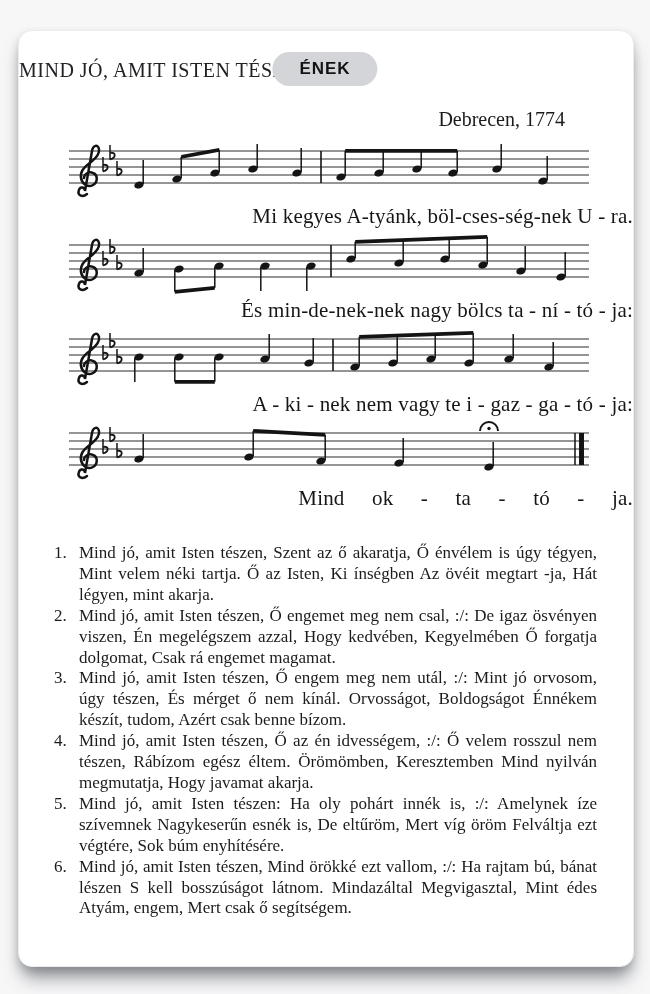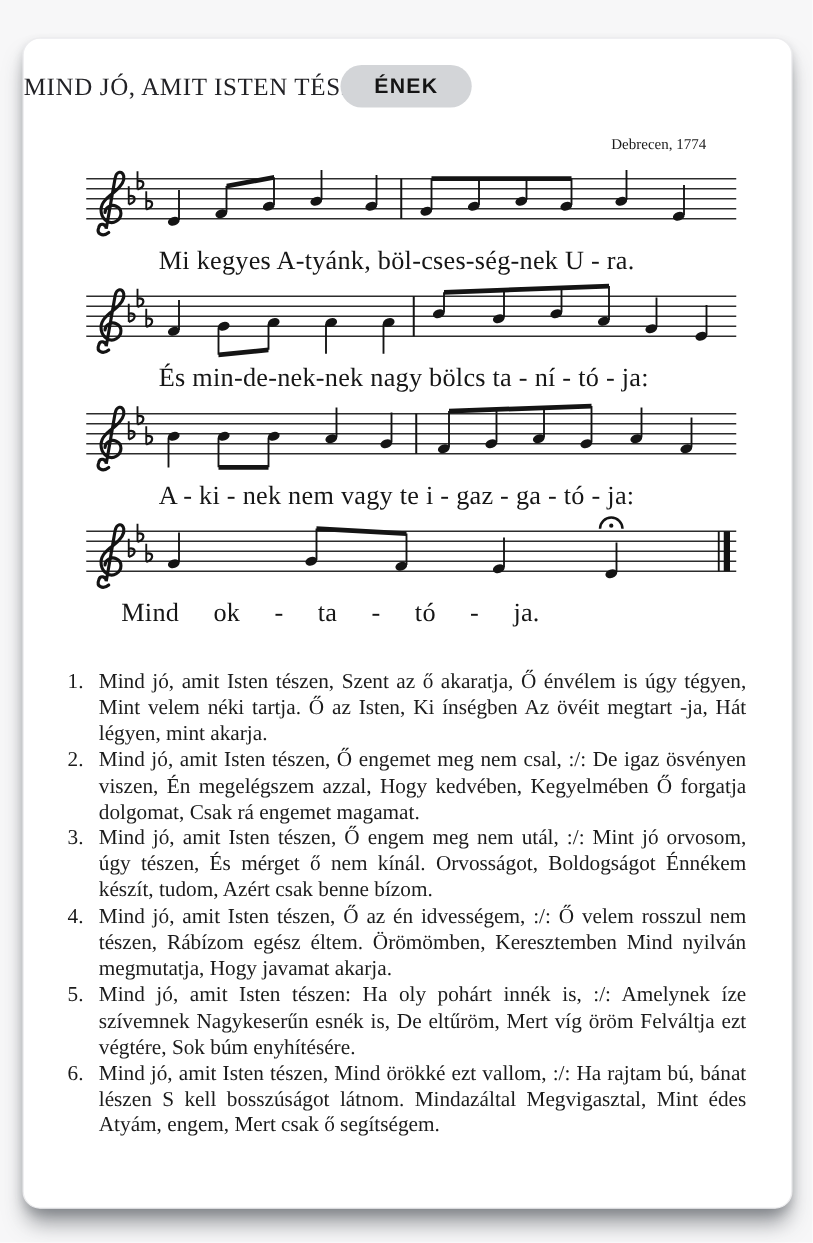--- a/index.html
+++ b/index.html
@@ -37,25 +37,25 @@
   .title{
     margin-top:28px;
     text-align:left;
     font-size:20px;
     letter-spacing:.5px;
     color:#222226;
   }
   .attribution{
     text-align:right;
     padding-right:68px;
-    font-size:12px;
+    font-size:20px;
     margin-top:26px;
     color:#1b1b1b;
   }
-  .score{ margin-top:8px; }
+  .score{ margin-top:8px;text-align:right; }
   .sys{ margin-left:50px; height:94px; }
   .sys svg{ overflow:visible; display:block; }
   .lyric{
     font-size:21px;
     letter-spacing:.2px;
     padding-left:58px;
     margin-top:-3px;
     color:#161616;
     white-space:nowrap;
   }

